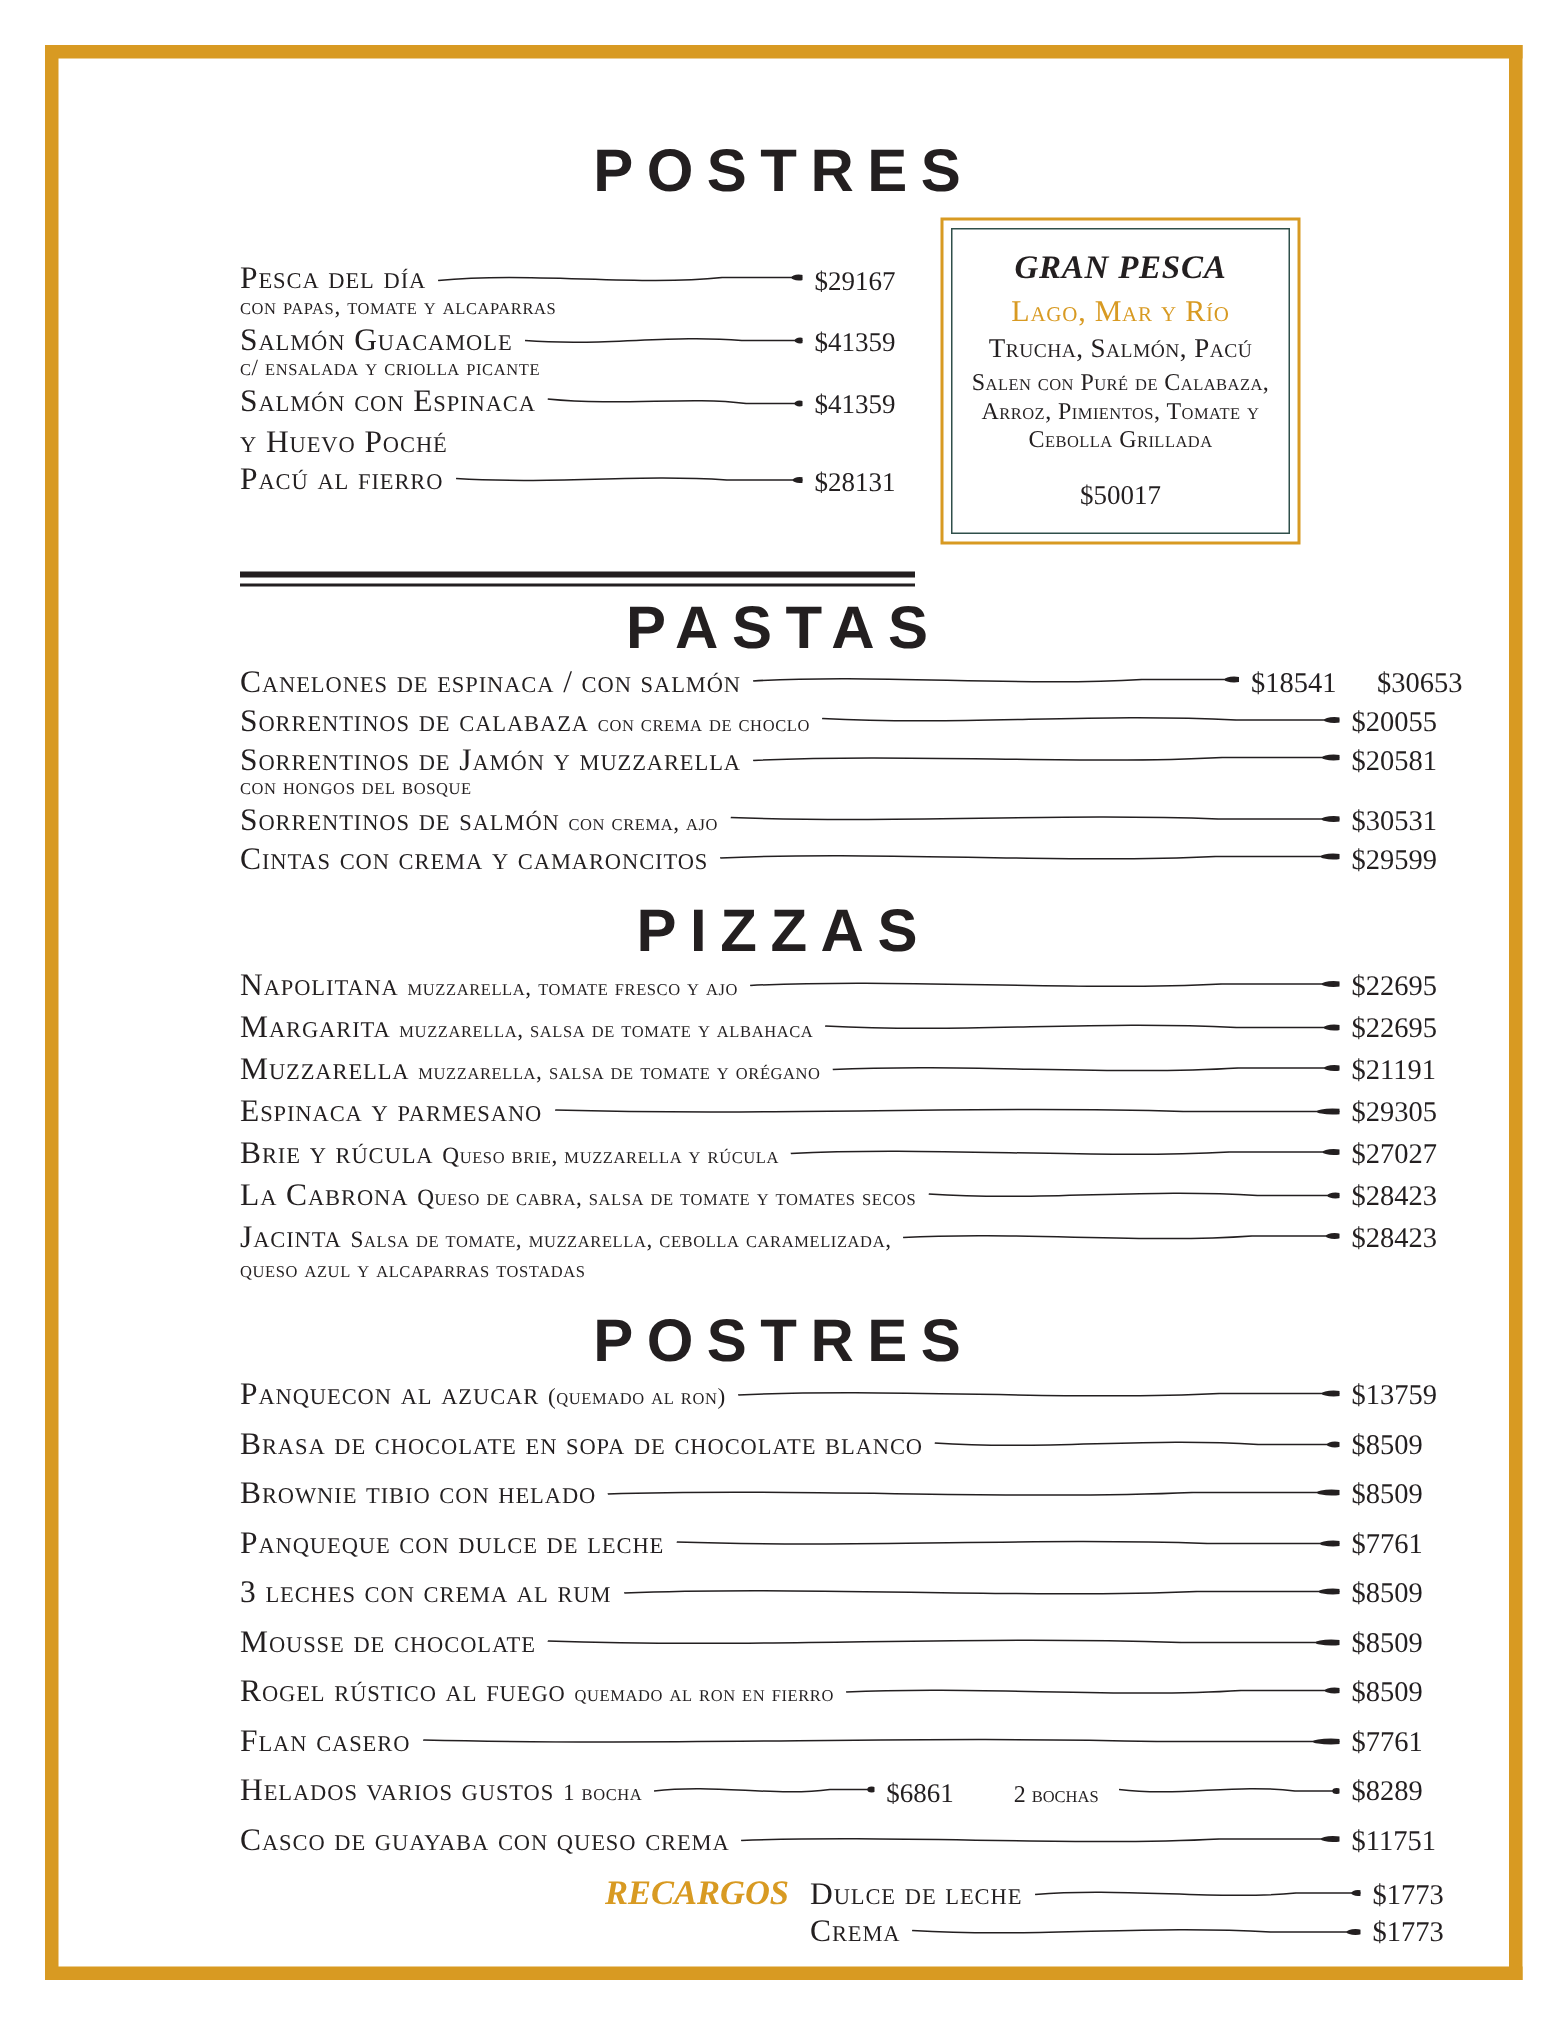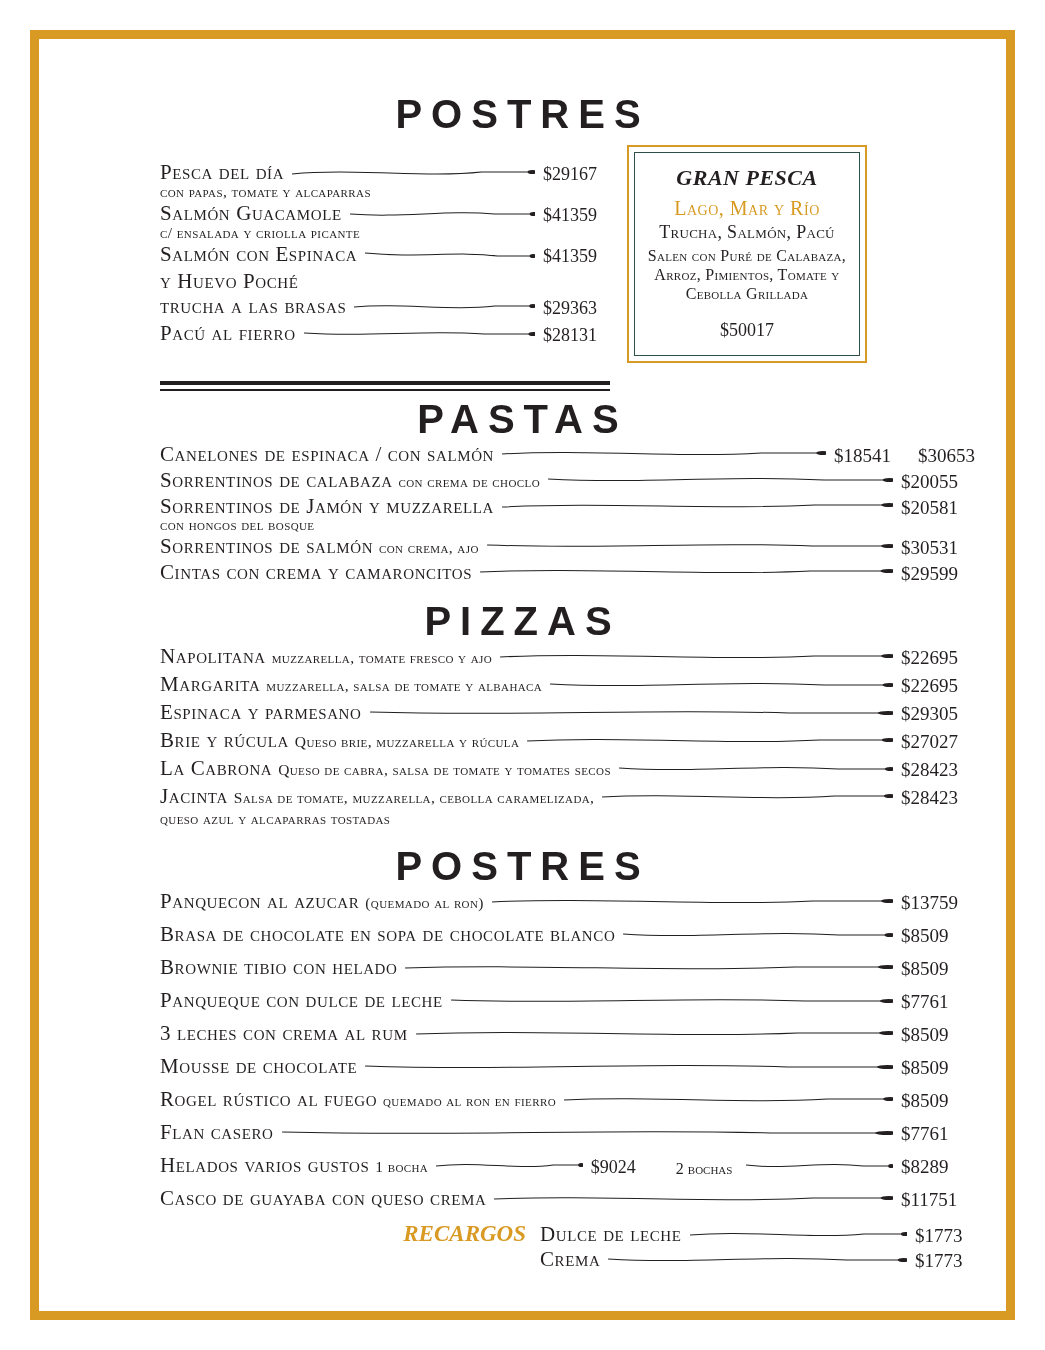--- a/index.html
+++ b/index.html
@@ -317,32 +317,20 @@
                 <svg viewBox="0 0 100 11" preserveAspectRatio="none">
                   <path d="M0 4 C 30 9, 55 2, 78 7 L100 7" fill="none" stroke="#231f20" stroke-width="1"></path>
                   <circle cx="99" cy="7" r="2" fill="#231f20"></circle>
                 </svg>
               </span>
             <span class="price">$41359</span>
           </div>
           <div class="name">y Huevo Poché</div>
         </div>
 
-        <div>
-          <div class="row">
-            <span class="name">trucha a las brasas</span>
-            <span class="leader">
-                <svg viewBox="0 0 100 11" preserveAspectRatio="none">
-                  <path d="M0 6 C 26 2, 54 10, 78 5 L100 5" fill="none" stroke="#231f20" stroke-width="1"></path>
-                  <circle cx="99" cy="5" r="2" fill="#231f20"></circle>
-                </svg>
-              </span>
-            <span class="price">$29363</span>
-          </div>
-        </div>
 
         <div>
           <div class="row">
             <span class="name">Pacú al fierro</span>
             <span class="leader">
                 <svg viewBox="0 0 100 11" preserveAspectRatio="none">
                   <path d="M0 5 C 28 9, 52 2, 78 6 L100 6" fill="none" stroke="#231f20" stroke-width="1"></path>
                   <circle cx="99" cy="6" r="2" fill="#231f20"></circle>
                 </svg>
               </span>
@@ -457,20 +445,30 @@
         <span class="name"><span>Margarita</span> <span class="desc">muzzarella, salsa de tomate y albahaca</span></span>
         <span class="leader">
             <svg viewBox="0 0 100 11" preserveAspectRatio="none">
               <path d="M0 5 C 28 10, 52 1, 80 6 L100 6" fill="none" stroke="#231f20" stroke-width="1"></path>
               <circle cx="99" cy="6" r="2" fill="#231f20"></circle>
             </svg>
           </span>
         <span class="price">$22695</span>
       </div>
 
+      <div class="row">
+        <span class="name"><span>Muzzarella</span> <span class="desc">muzzarella, salsa de tomate y orégano</span></span>
+        <span class="leader">
+            <svg viewBox="0 0 100 11" preserveAspectRatio="none">
+              <path d="M0 6 C 26 2, 56 10, 80 5 L100 5" fill="none" stroke="#231f20" stroke-width="1"></path>
+              <circle cx="99" cy="5" r="2" fill="#231f20"></circle>
+            </svg>
+          </span>
+        <span class="price">$21191</span>
+      </div>
 
       <div class="row">
         <span class="name">Espinaca y parmesano</span>
         <span class="leader">
             <svg viewBox="0 0 100 11" preserveAspectRatio="none">
               <path d="M0 5 C 28 9, 54 2, 80 6 L100 6" fill="none" stroke="#231f20" stroke-width="1"></path>
               <circle cx="99" cy="6" r="2" fill="#231f20"></circle>
             </svg>
           </span>
         <span class="price">$29305</span>
@@ -605,21 +603,21 @@
       </div>
 
       <div class="row">
         <span class="name"><span>Helados varios gustos</span> <span class="desc">1 bocha</span></span>
         <span class="leader">
             <svg viewBox="0 0 100 11" preserveAspectRatio="none">
               <path d="M0 6 C 28 1, 55 10, 80 5 L100 5" fill="none" stroke="#231f20" stroke-width="1"></path>
               <circle cx="99" cy="5" r="2" fill="#231f20"></circle>
             </svg>
           </span>
-        <span class="hel-price">$9024</span>
+        <span class="hel-price">$6861</span>
         <span class="hel-mid" style="margin-left:34px">2 bochas</span>
         <span class="leader">
             <svg viewBox="0 0 100 11" preserveAspectRatio="none">
               <path d="M0 5 C 28 10, 52 1, 80 6 L100 6" fill="none" stroke="#231f20" stroke-width="1"></path>
               <circle cx="99" cy="6" r="2" fill="#231f20"></circle>
             </svg>
           </span>
         <span class="price">$8289</span>
       </div>
 

